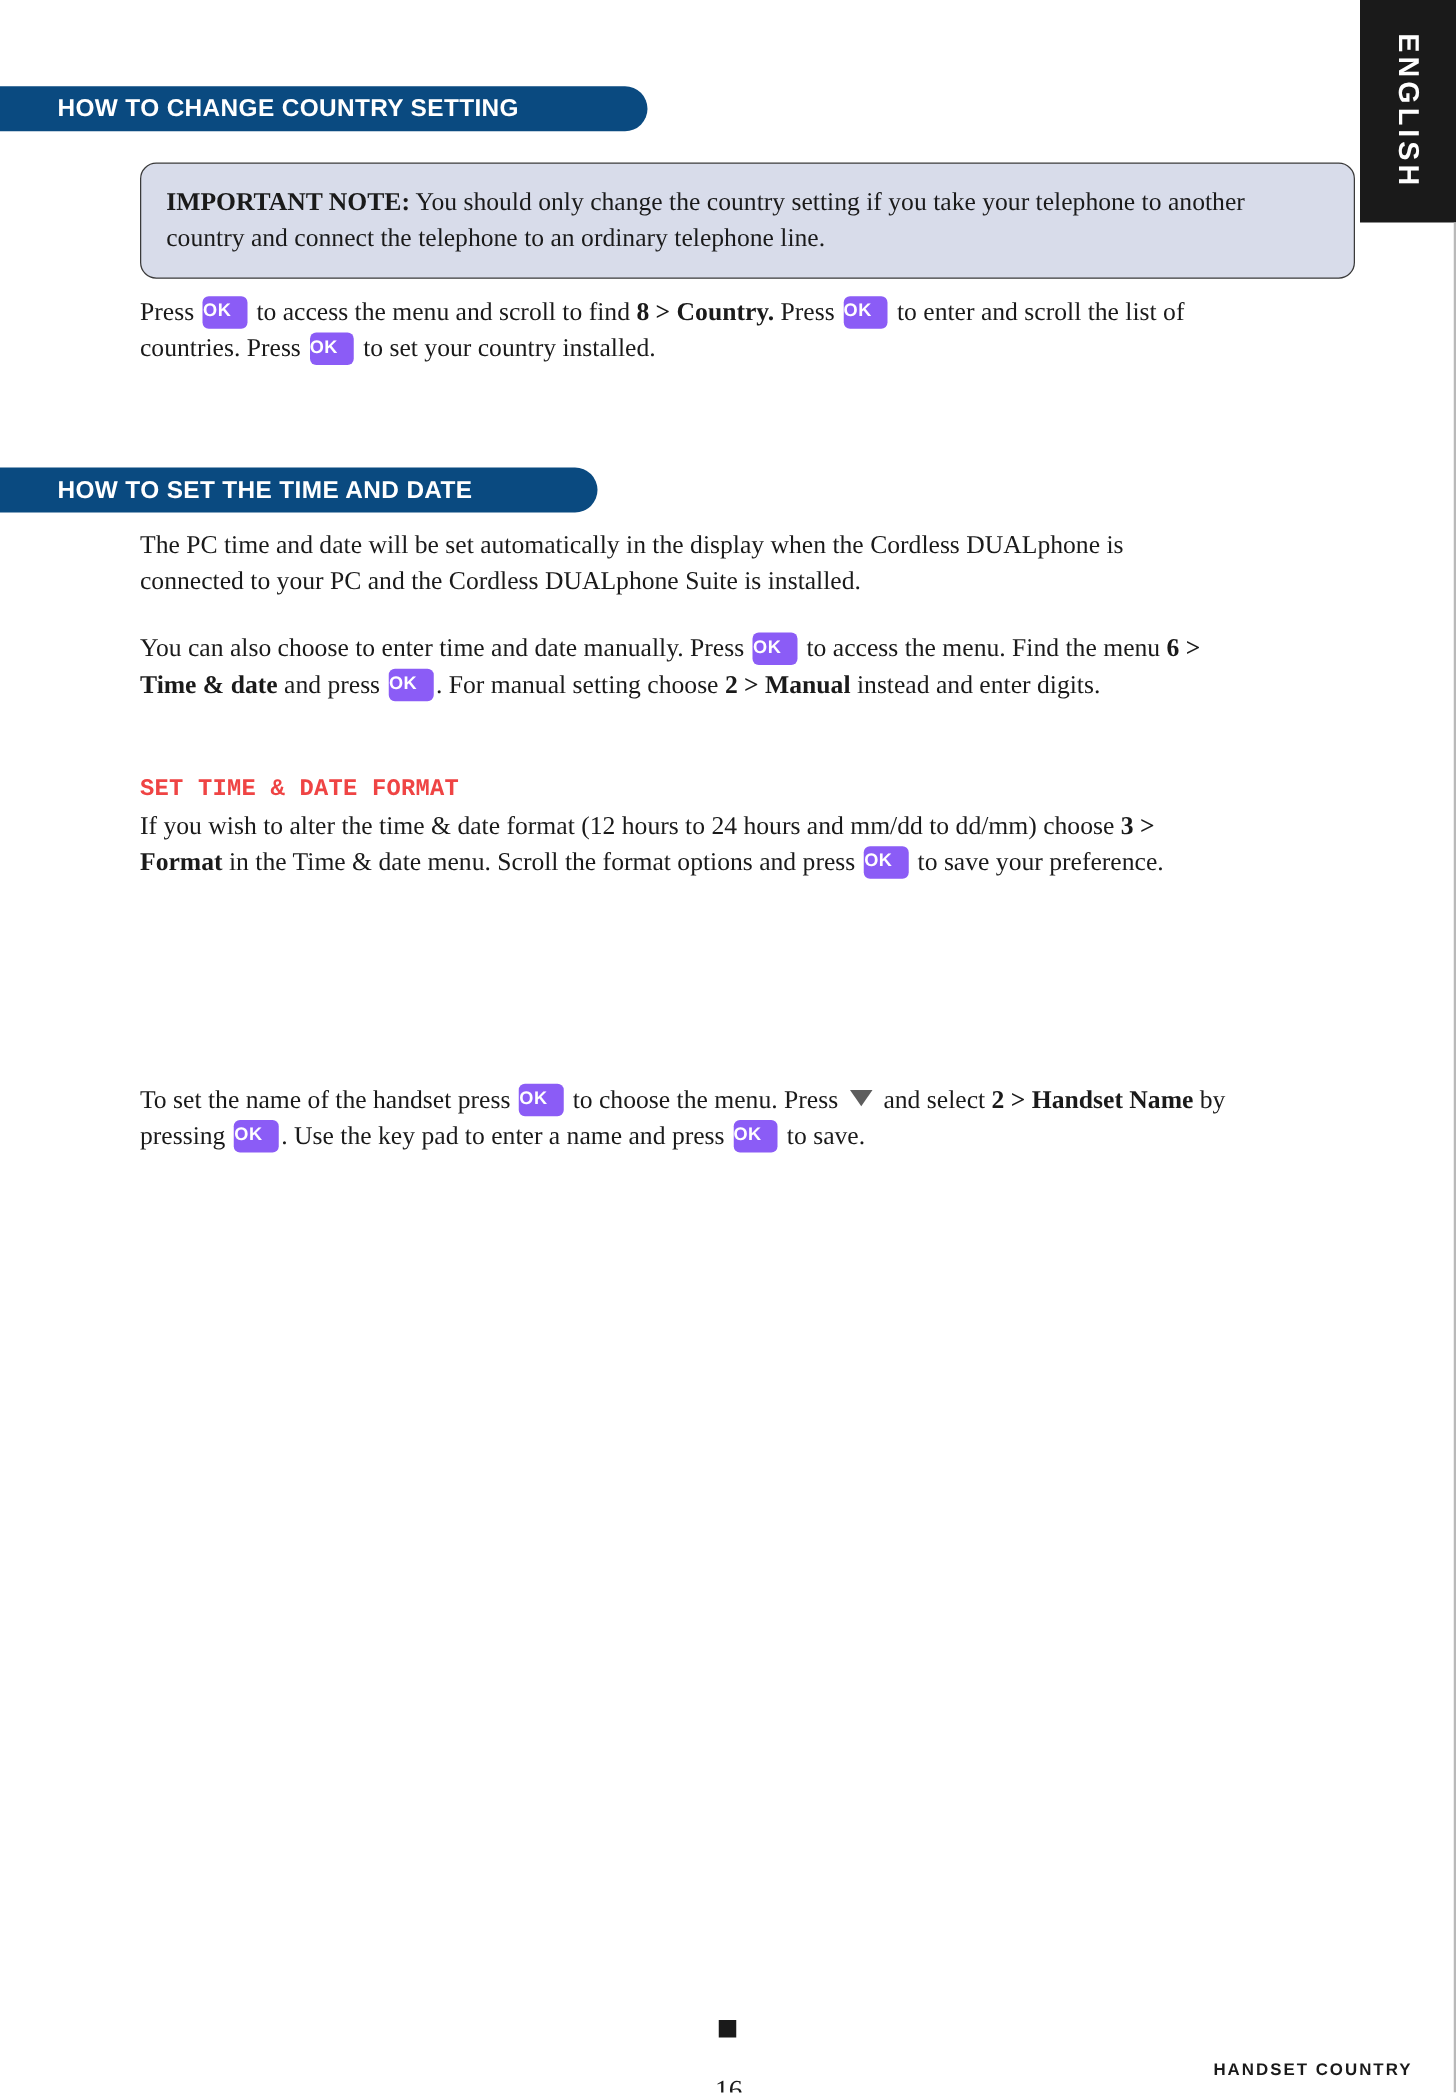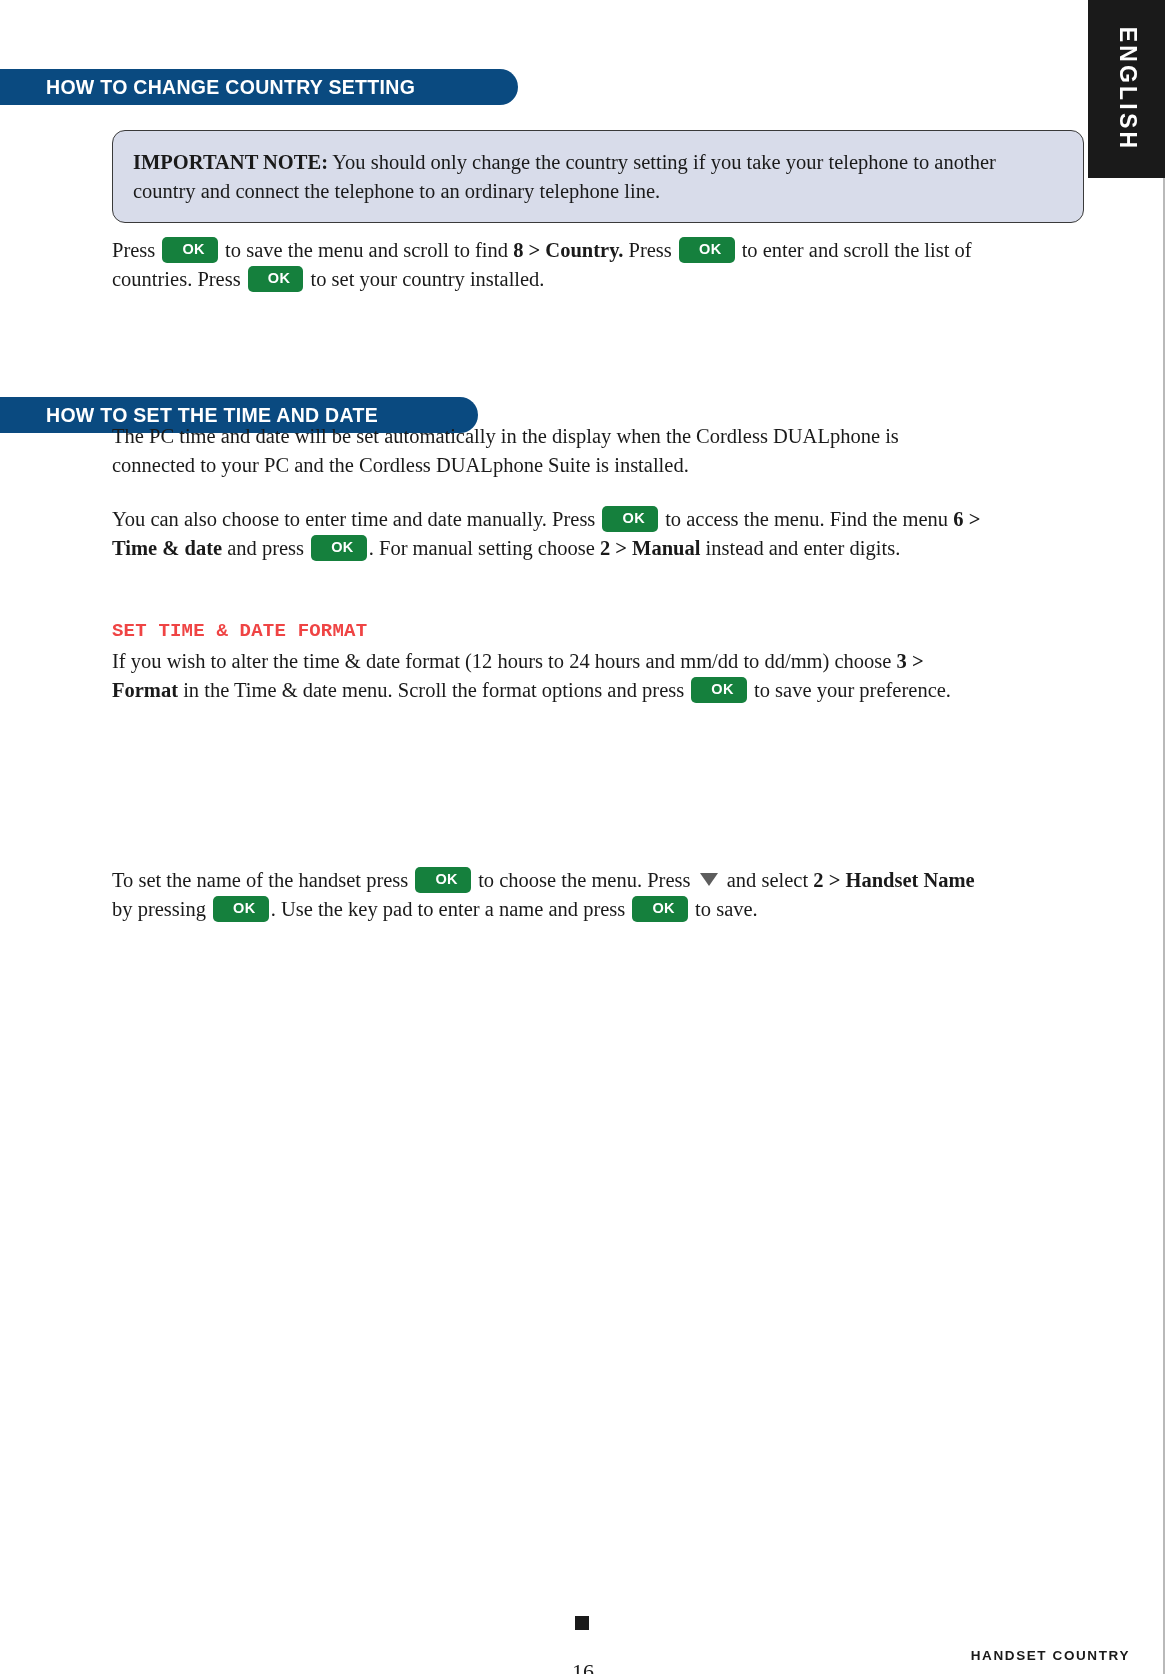--- a/index.html
+++ b/index.html
@@ -106,28 +106,28 @@
     line-height: 29px;
   }
   #note-box .note-label {
     font-weight: bold;
     font-family: "Liberation Serif", serif;
   }
 
   
   .okkey {
     display: inline-block;
-    background: #15803d;
+    background: #8b5cf6;
     color: #ffffff;
     font-family: "Liberation Sans", sans-serif;
     font-weight: bold;
     font-size: 14.5px;
     letter-spacing: 0.4px;
     line-height: 1;
-    padding: 5px 13px 6px 20px;
+    padding: 5px 13px 6px 0;
     border-radius: 5px;
     vertical-align: 2px;
     margin: 0 2px;
     position: relative;
     top: -1px;
   }
 
   
   .navkey-down {
     display: inline-block;
@@ -193,24 +193,24 @@
 
   <div class="section-banner" style="top:69px; width:518px;">
     <span class="banner-label">HOW TO CHANGE COUNTRY SETTING</span>
   </div>
 
   <div id="note-box">
     <span class="note-label">IMPORTANT NOTE:</span><span> You should only change the country setting if you take your telephone to another country and connect the telephone to an ordinary telephone line.</span>
   </div>
 
   <div class="para" style="top:236px;">
-    <span>Press </span><span class="okkey">OK</span><span> to save the menu and scroll to find </span><b>8 &gt; Country.</b><span> Press </span><span class="okkey">OK</span><span> to enter and scroll the list of countries. Press </span><span class="okkey">OK</span><span> to set your country installed.</span>
-  </div>
-
-  <div class="section-banner" style="top:374px; width:478px;margin-top:23px;">
+    <span>Press </span><span class="okkey">OK</span><span> to access the menu and scroll to find </span><b>8 &gt; Country.</b><span> Press </span><span class="okkey">OK</span><span> to enter and scroll the list of countries. Press </span><span class="okkey">OK</span><span> to set your country installed.</span>
+  </div>
+
+  <div class="section-banner" style="top:374px; width:478px;">
     <span class="banner-label">HOW TO SET THE TIME AND DATE</span>
   </div>
 
   <div class="para" style="top:422px;">
     <span>The PC time and date will be set automatically in the display when the Cordless DUALphone is connected to your PC and the Cordless DUALphone Suite is installed.</span>
   </div>
 
   <div class="para" style="top:505px;">
     <span>You can also choose to enter time and date manually. Press </span><span class="okkey">OK</span><span> to access the menu. Find the menu </span><b>6 &gt; Time &amp; date</b><span> and press </span><span class="okkey">OK</span><span>. For manual setting choose </span><b>2 &gt; Manual</b><span> instead and enter digits.</span>
   </div>

